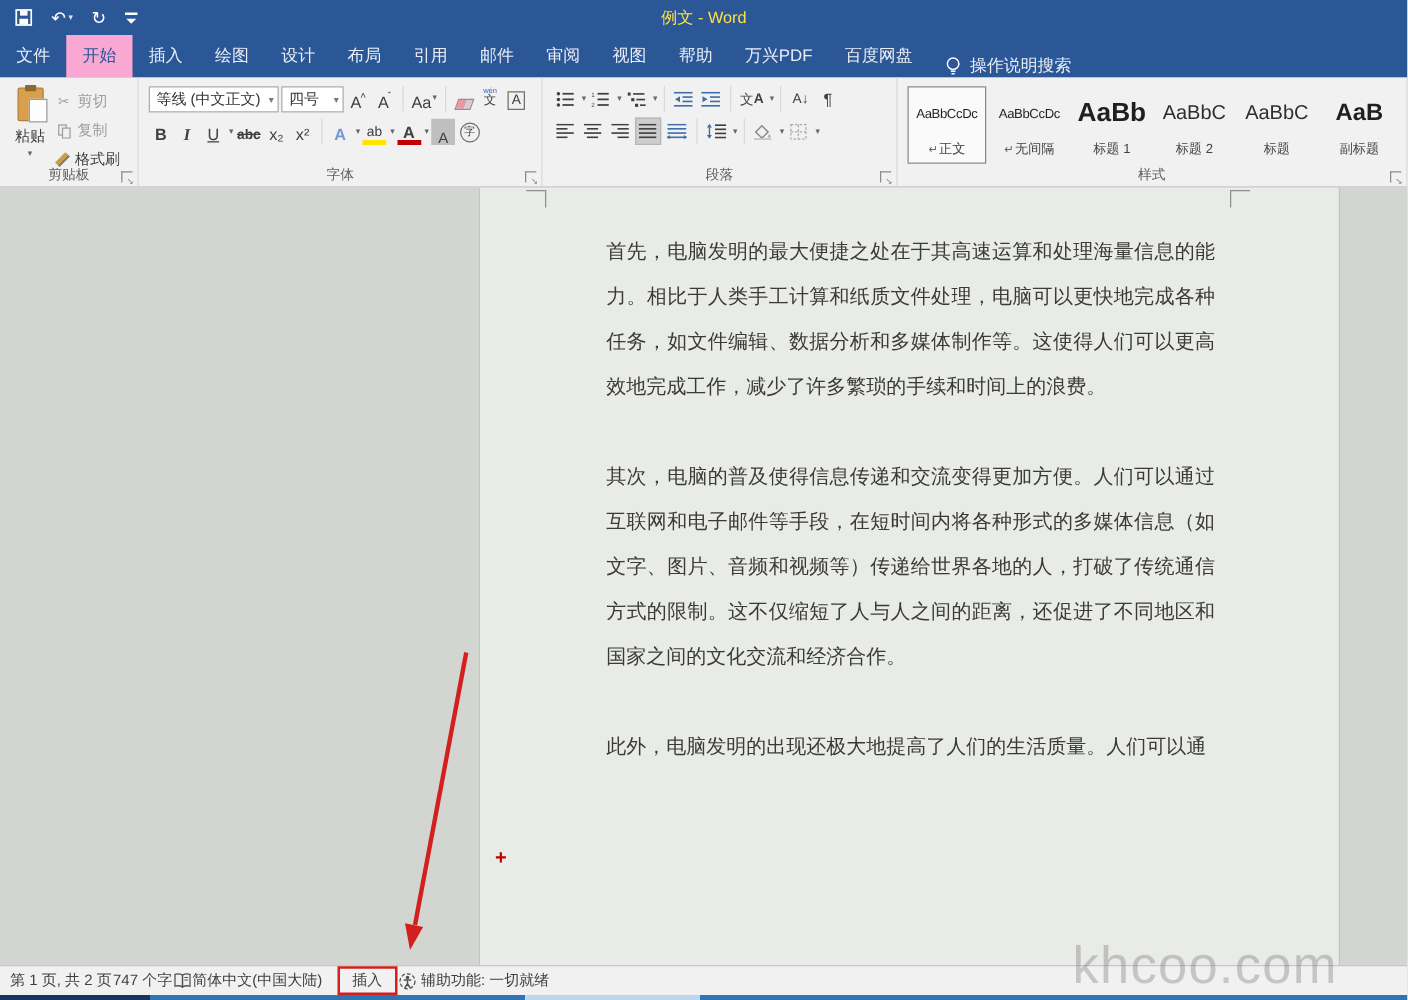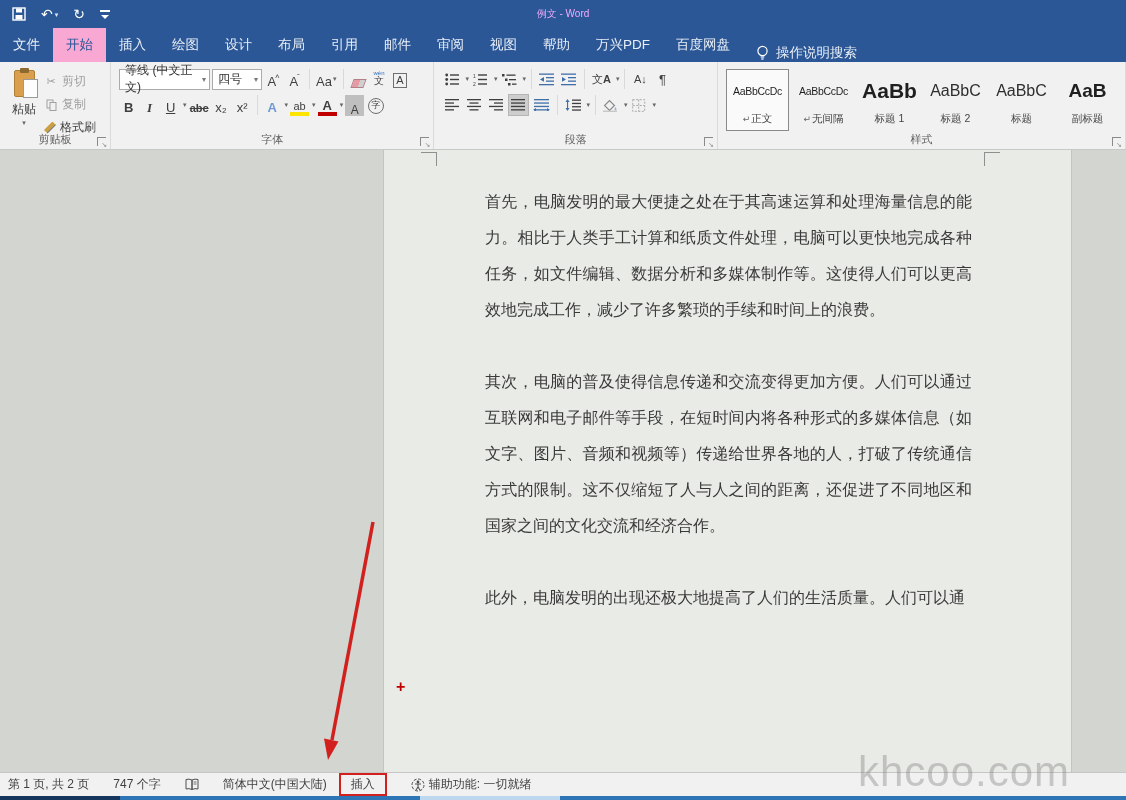--- a/index.html
+++ b/index.html
@@ -7,21 +7,21 @@
   body { font-family:"Liberation Sans","DejaVu Sans",sans-serif; }
   .screen { position:relative; width:1126px; height:800px; background:#d3d5d1; overflow:hidden; }
 
   
   .titlebar { position:absolute; left:0; top:0; width:1126px; height:28px; background:#2b5797; display:flex; align-items:center; }
   .qat { display:flex; align-items:center; gap:15px; padding-left:12px; color:#fff; }
   .qat .qbtn { display:inline-flex; align-items:center; color:#fff; font-size:14px; line-height:1; cursor:default; }
   .qat .caret { font-size:7px; margin-left:2px; color:#dce6f2; }
   .qat-custom { width:10px; border-top:2px solid #fff; position:relative; height:8px; }
   .qat-custom::after { content:""; position:absolute; left:1px; top:3px; border-left:4px solid transparent; border-right:4px solid transparent; border-top:4px solid #fff; }
-  .win-title { position:absolute; left:0; right:0; text-align:center; color:#f0abfc; font-size:10px; }
+  .win-title { position:absolute; left:0; right:0; text-align:center; color:#fde047; font-size:13px; }
 
   
   .tabrow { position:absolute; left:0; top:28px; width:1126px; height:34px; background:#2b5797; display:flex; align-items:stretch; }
   .tab { color:#e8eef7; font-size:13.5px; padding:0 13px; display:flex; align-items:center; cursor:default; white-space:nowrap; }
   .tab.active { background:#f9a8d4; color:#2b5797; }
   .tab-search { display:flex; align-items:flex-end; gap:7px; color:#e8eef7; font-size:13.5px; padding:0 13px; }
   .bulb { width:13px; height:17px; }
 
   
   .ribbon { position:absolute; left:0; top:62px; width:1126px; height:88px; background:#f1f1f1; border-bottom:1px solid #c8c8c8; display:flex; }
@@ -43,21 +43,21 @@
   .clip-item.disabled { color:#9f9f9f; }
   .clip-item.enabled { color:#3f3f3f; }
   .mini-ic { width:14px; height:14px; display:inline-flex; align-items:center; justify-content:center; font-size:11px; color:#9f9f9f; }
   .brush-ic { width:12px; height:12px; background:linear-gradient(135deg,#caa042 0 55%,#7d7d7d 55% 100%); clip-path:polygon(0 70%,70% 0,100% 30%,30% 100%); }
 
   
   .g-font { width:326px; }
   .frow { display:flex; align-items:center; gap:2px; height:26px; padding-left:4px; }
   .combo { background:#fff; border:1px solid #ababab; height:21px; display:flex; align-items:center; justify-content:space-between; font-size:12px; color:#333; padding:0 3px 0 5px; }
   .combo .car { font-size:8px; color:#777; }
-  .c-name { width:91px; }
+  .c-name { width:104px; }
   .c-size { width:50px; }
   .rbtn { height:21px; min-width:19px; display:inline-flex; align-items:flex-end; justify-content:center; font-size:13px; color:#3f3f3f; padding:0 1px 2px 1px; line-height:1; }
   .car8 { font-size:7px; color:#666; align-self:center; margin-left:1px; }
   .sep { width:1px; height:20px; background:#d9d9d9; margin:0 3px; }
   .b-bold { font-weight:bold; }
   .b-italic { font-style:italic; font-family:"Liberation Serif",serif; font-weight:bold; }
   .b-under { text-decoration:underline; }
   .b-strike { text-decoration:line-through; font-size:11px;font-weight:bold; }
   .grow-mark { font-size:8px; margin-left:-1px; margin-bottom:7px; color:#3f3f3f; }
   .eraser-ic { width:13px; height:9px; background:linear-gradient(90deg,#e89aa4 0 55%,#cfcfcf 55% 100%); transform:skewX(-20deg); border:1px solid #b3808a; }
@@ -99,21 +99,21 @@
   .page { position:absolute; left:383px; top:0; width:689px; height:622px; background:#e9ebe7; border-left:1px solid #c3c5c1; border-right:1px solid #c3c5c1; overflow:hidden; }
   .mark-tl { position:absolute; left:37px; top:2px; width:16px; height:14px; border-top:1px solid #8f8f8f; border-right:1px solid #8f8f8f; }
   .mark-tr { position:absolute; right:71px; top:2px; width:16px; height:14px; border-top:1px solid #8f8f8f; border-left:1px solid #8f8f8f; }
   .doc-body { position:absolute; left:101px; top:34px; width:487px; color:#3a3a3a; }
   .doc-title { font-size:23px; font-weight:bold; text-align:center; line-height:36px; margin-bottom:28px; color:#262626; }
   .doc-body p { font-size:16px; line-height:36px; text-align:justify; margin-bottom:36px; }
   .watermark { position:absolute; left:858px; top:748px; font-size:42px; color:rgba(125,125,125,0.38); z-index:30; letter-spacing:1px; pointer-events:none; }
 
   
   .statusbar { position:absolute; left:0; top:772px; width:1126px; height:24px; background:#f1f1f1; border-top:1px solid #c6c6c6; display:flex; align-items:center; font-size:12px; color:#3f3f3f; z-index:20; }
-  .sb-item { margin-left:24px; white-space:nowrap; display:flex; align-items:center; gap:4px; }
+  .sb-item { margin-left:1px; white-space:nowrap; display:flex; align-items:center; gap:4px; }
   .sb-first { margin-left:8px; }
   .red-outline { border:2px solid #d2201e; padding:1px 10px; margin-left:12px; }
   .taskstrip { position:absolute; left:0; top:796px; width:1126px; height:4px; background:#2e75b6; z-index:21; }
   .taskstrip .d1 { position:absolute; left:0; top:0; width:120px; height:4px; background:#17365d; }
   .taskstrip .d2 { position:absolute; left:420px; top:0; width:140px; height:4px; background:#bdd7ee; }
 
   
   .anno-svg { position:absolute; left:0; top:0; width:1126px; height:800px; z-index:40; pointer-events:none; }
   .red-plus { position:absolute; left:396px; top:678px; color:#c00000; font-size:16px; font-weight:bold; z-index:40; pointer-events:none; }
 </style>

